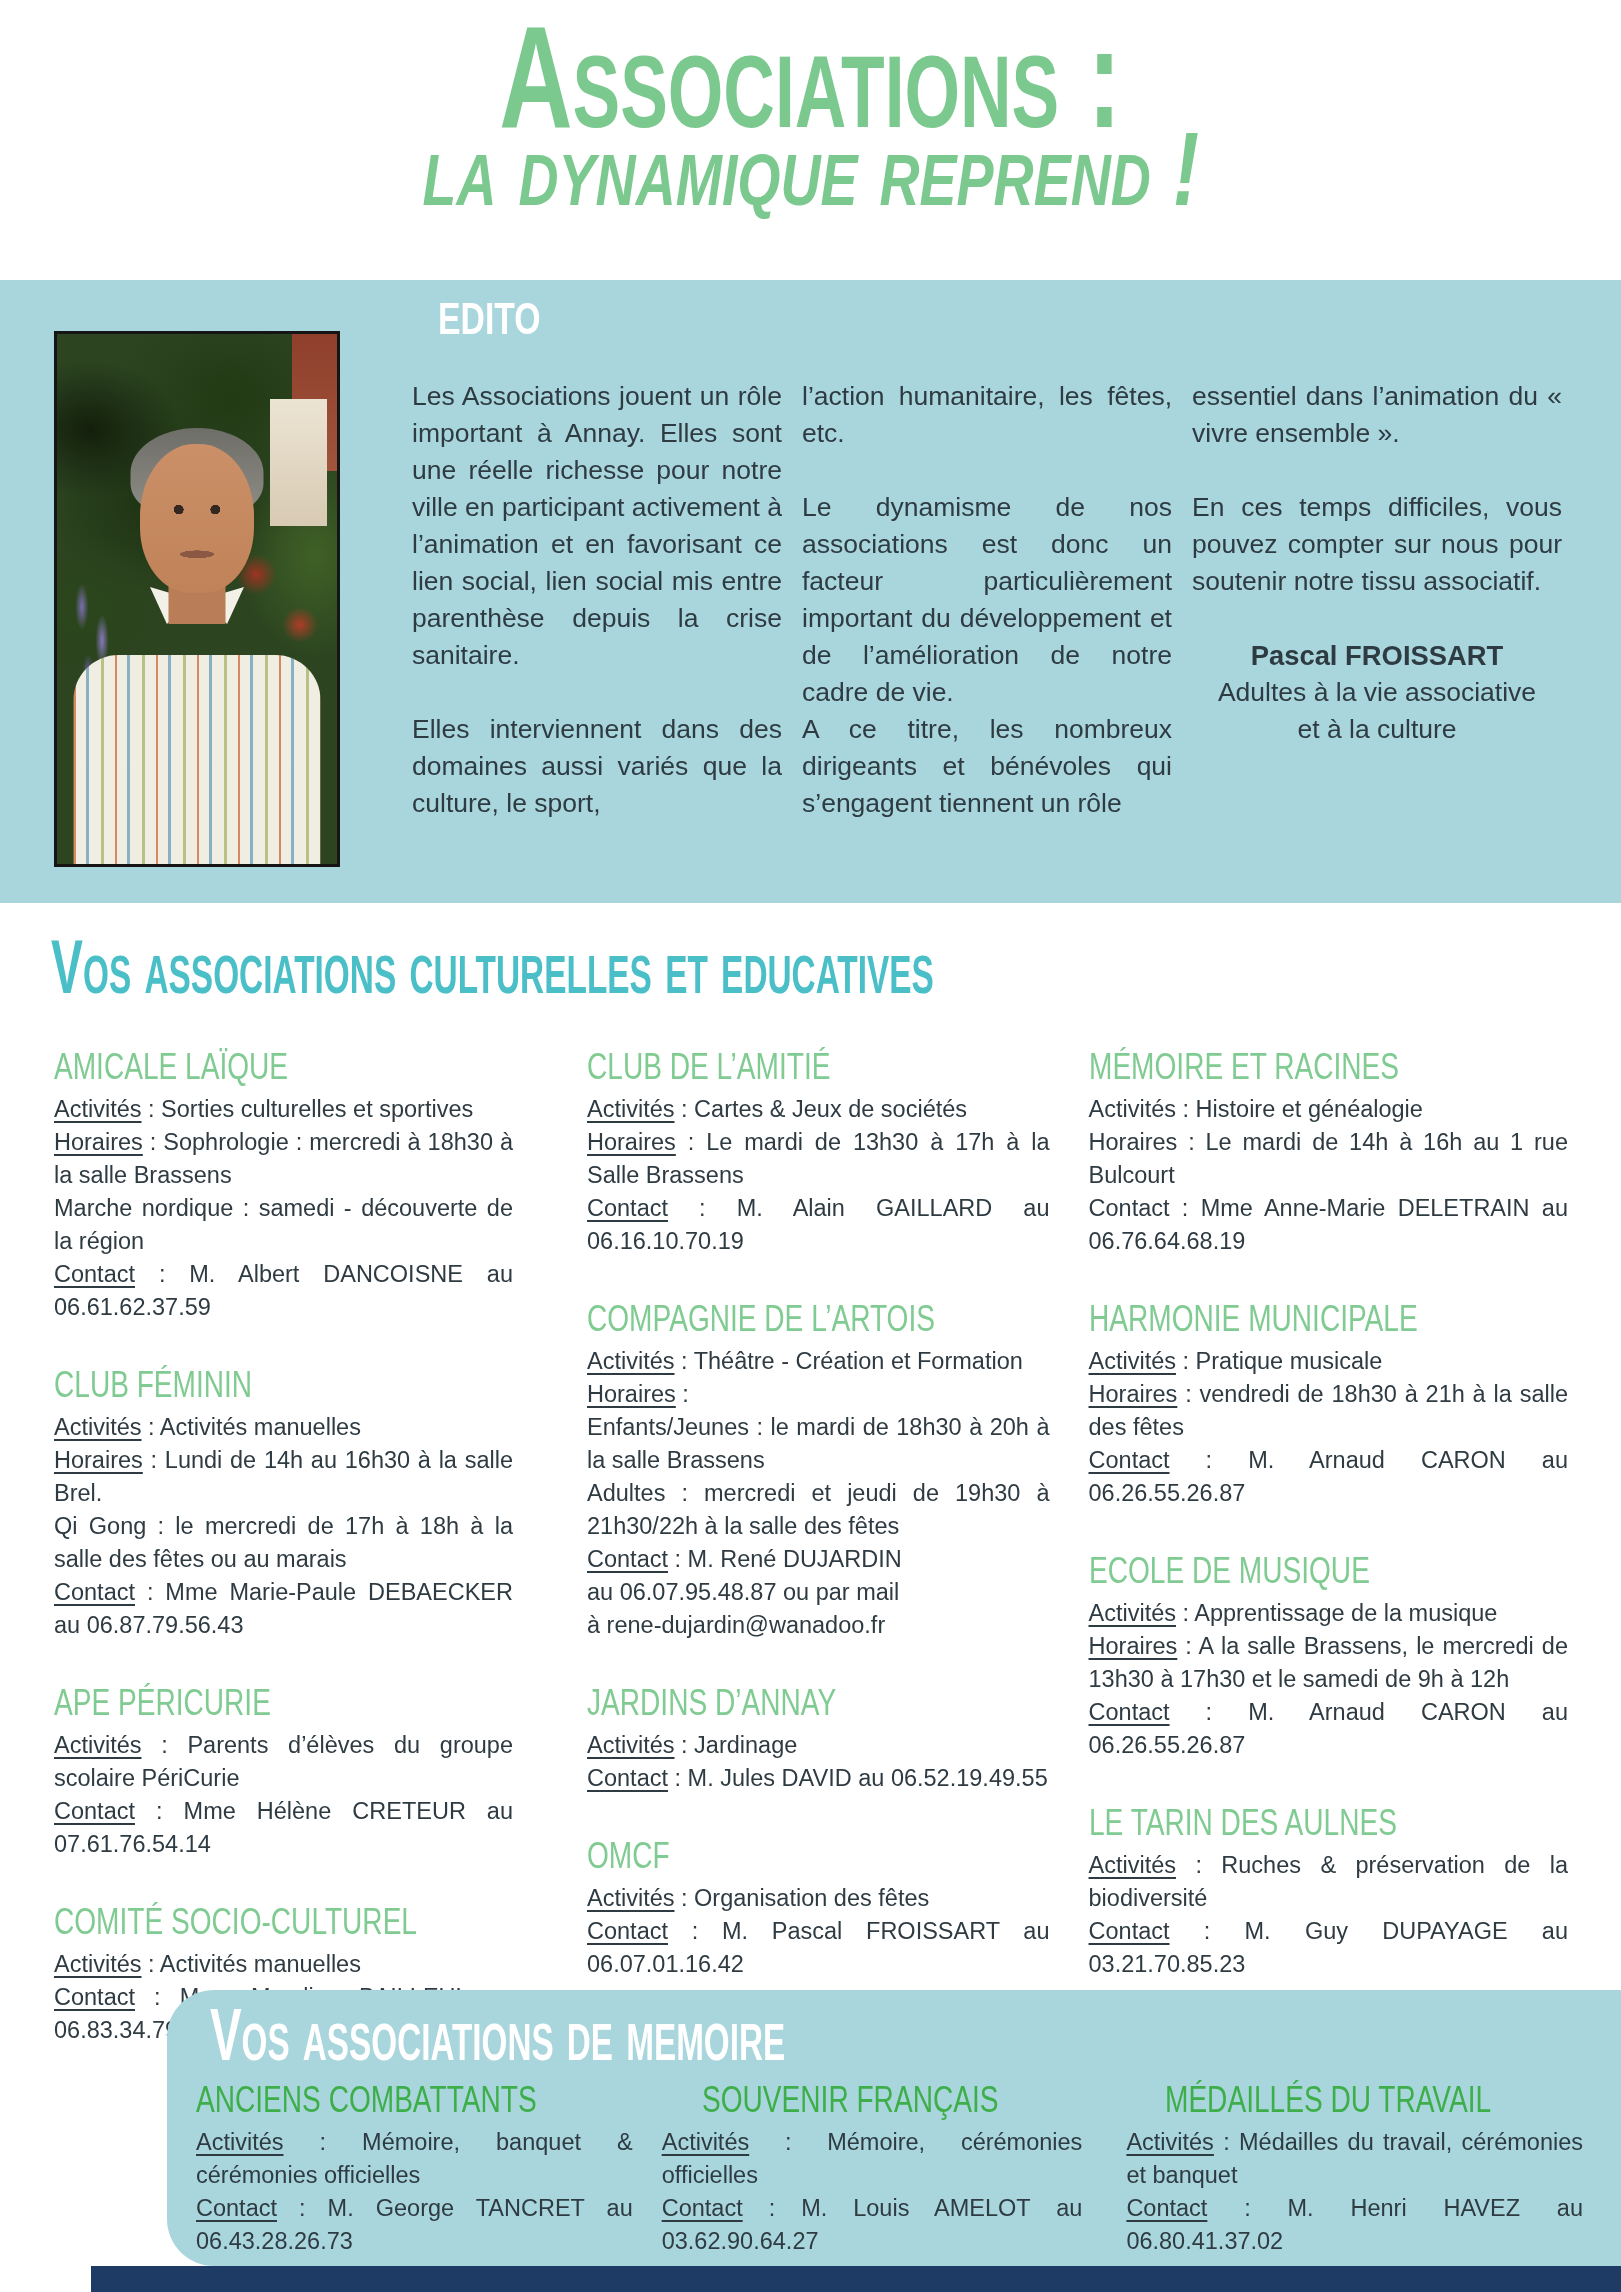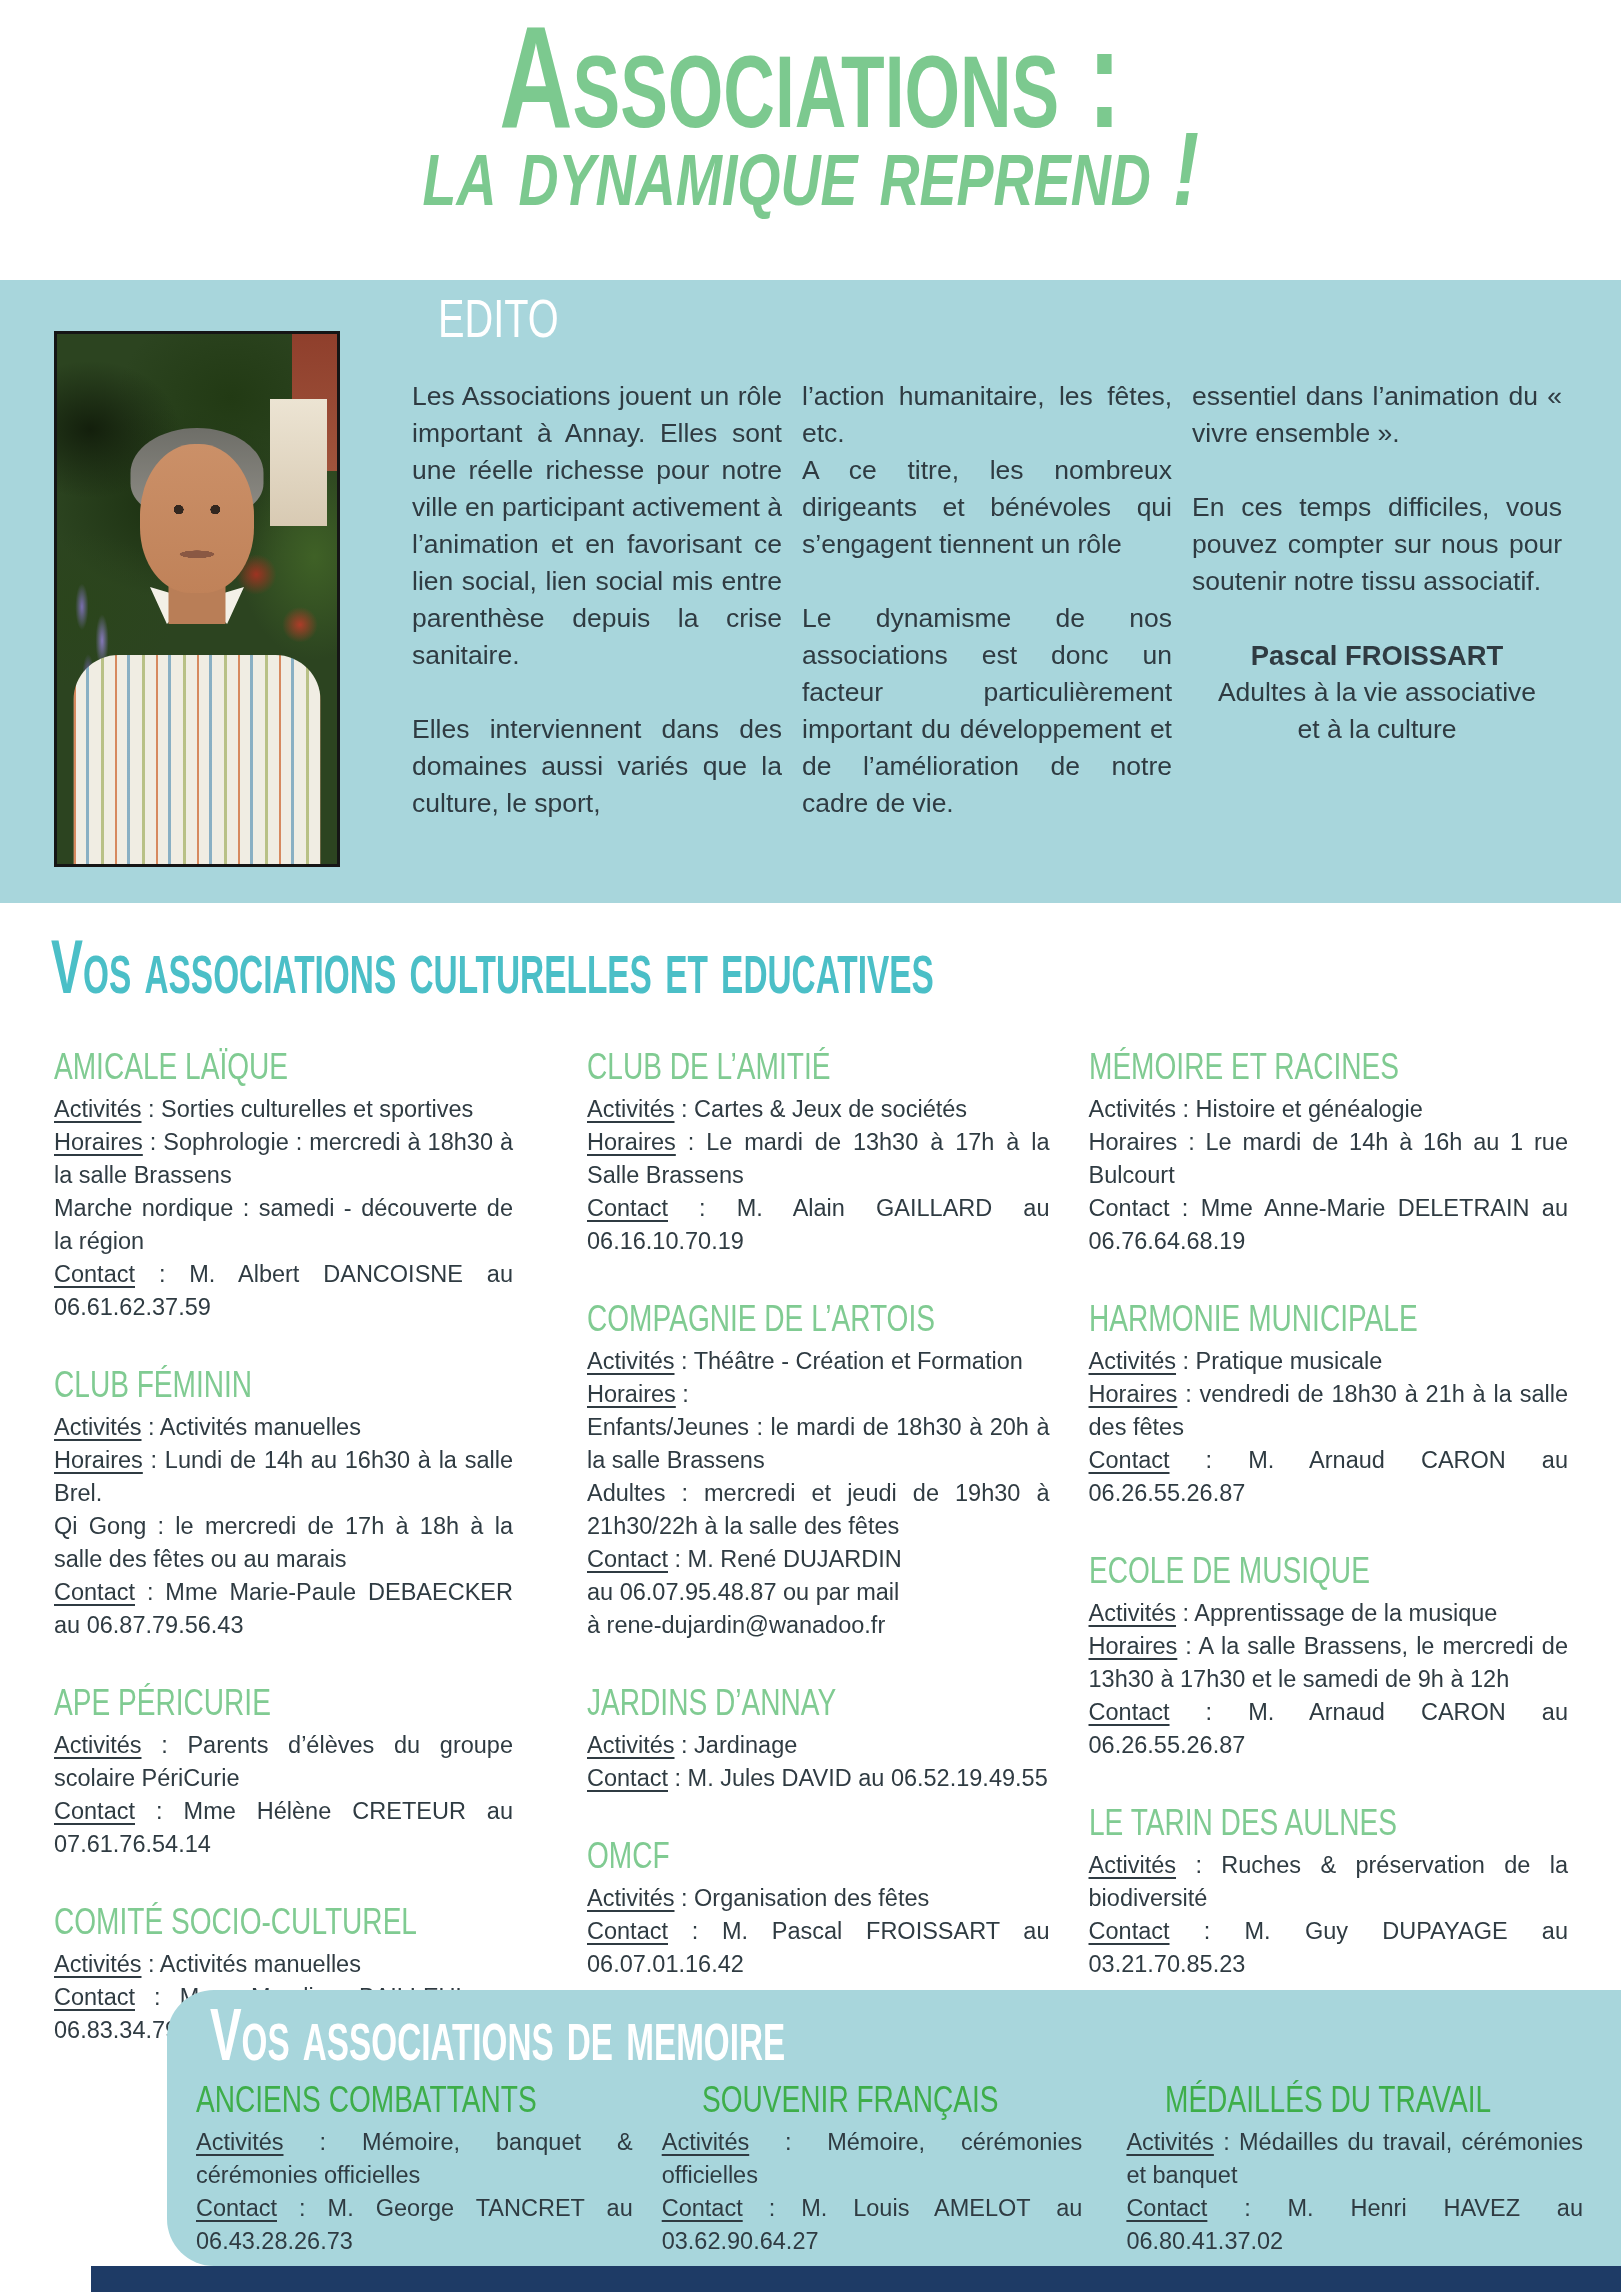--- a/index.html
+++ b/index.html
@@ -15,21 +15,21 @@
         font-variant:small-caps; white-space:nowrap; }
   .t1 > span { display:inline-block; transform:scaleX(0.70); }
   .t2 { position:absolute; top:114px; left:0; right:0; text-align:center;
         color:#7CC98F; font-size:104px; line-height:110px; font-weight:700;
         font-variant:small-caps; white-space:nowrap;font-style:italic; }
   .t2 > span { display:inline-block; transform:scaleX(0.76); }
 
   
   .edito-box { position:absolute; left:0; top:280px; width:1621px; height:623px; background:#A8D6DC; }
   .edito-title { position:absolute; left:438px; top:288px; color:#ffffff;
-        font-size:53px; line-height:61px; font-weight:400; }
+        font-size:45px; line-height:61px; font-weight:700; }
   .edito-title > span { display:inline-block; transform:scaleX(0.75); transform-origin:0 50%; }
   .edito-cols { position:absolute; left:412px; top:378px; width:1164px; display:flex; gap:20px; }
   .ecol { width:370px; font-size:26.5px; line-height:37px; text-align:justify; }
   .ep { margin:0; }
   .egap { margin-top:37px; }
   .sig { margin-top:37px; text-align:center; }
   .sig-name { font-weight:700; margin:0; text-align:center; font-size:27.4px; line-height:37px; }
   .sig-role { margin:0; text-align:center; font-size:26.5px; line-height:37px; }
 
   
@@ -120,22 +120,22 @@
 
 <div class="edito-title"><span>EDITO</span></div>
 
 <div class="edito-cols">
   <div class="ecol">
     <p class="ep">Les Associations jouent un rôle important à Annay. Elles sont une réelle richesse pour notre ville en participant activement à l’animation et en favorisant ce lien social, lien social mis entre parenthèse depuis la crise sanitaire.</p>
     <p class="ep egap">Elles interviennent dans des domaines aussi variés que la culture, le sport,</p>
   </div>
   <div class="ecol">
     <p class="ep">l’action humanitaire, les fêtes, etc.</p>
+    <p class="ep egap">Le dynamisme de nos associations est donc un facteur particulièrement important du développement et de l’amélioration de notre cadre de vie.</p>
     <p class="ep">A ce titre, les nombreux dirigeants et bénévoles qui s’engagent tiennent un rôle</p>
-    <p class="ep egap">Le dynamisme de nos associations est donc un facteur particulièrement important du développement et de l’amélioration de notre cadre de vie.</p>
   </div>
   <div class="ecol">
     <p class="ep">essentiel dans l’animation du « vivre ensemble ».</p>
     <p class="ep egap">En ces temps difficiles, vous pouvez compter sur nous pour soutenir notre tissu associatif.</p>
     <div class="sig">
       <p class="sig-name">Pascal FROISSART</p>
       <p class="sig-role">Adultes à la vie associative</p>
       <p class="sig-role">et à la culture</p>
     </div>
   </div>

